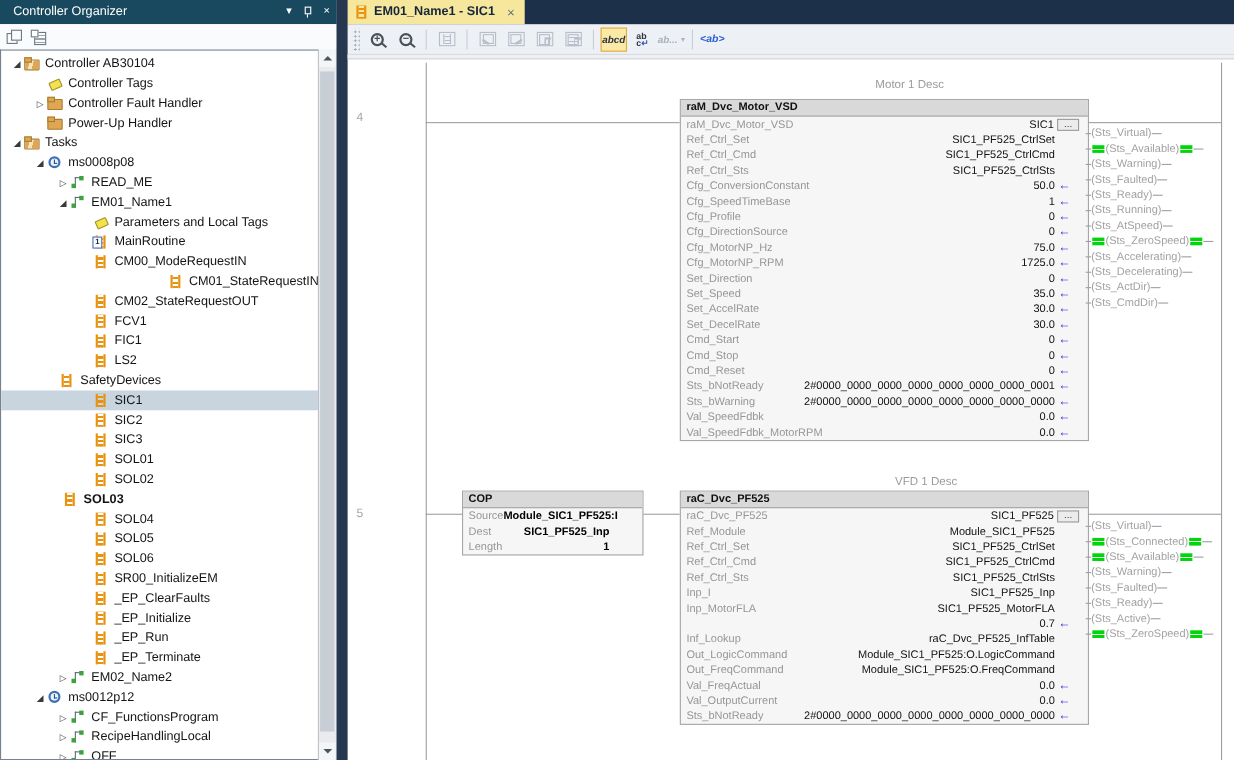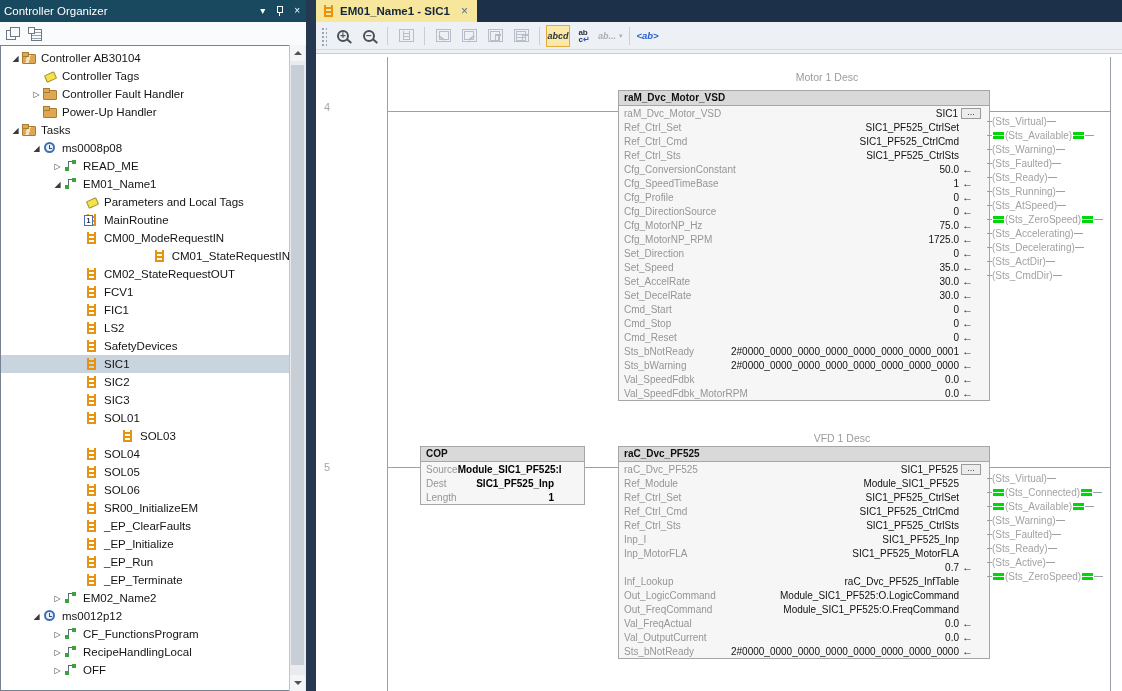--- a/index.html
+++ b/index.html
@@ -2,21 +2,21 @@
 <html><head>
 <meta charset="utf-8">
 <style>
   html,body{margin:0;padding:0;overflow:hidden;}
   body{width:1122px;height:691px;background:#23354e;font-family:"Liberation Sans",sans-serif;}
   #app{position:relative;width:1122px;height:691px;}
 
   
   #left-panel{position:absolute;left:0;top:0;width:306px;height:691px;background:#fff;}
   #lp-header{position:absolute;left:0;top:0;right:0;height:22px;background:#19495f;color:#fff;
-             font-size:11.5px;line-height:22px;padding-left:4px;box-sizing:border-box;}
+             font-size:11.5px;line-height:22px;padding-left:12px;box-sizing:border-box;}
   #lp-header-icons{position:absolute;right:6px;top:0;height:22px;display:flex;align-items:center;gap:10px;}
   .hico{color:#fff;font-size:10px;line-height:10px;cursor:default;}
   .hpin{width:9px;height:12px;position:relative;display:inline-block;}
   .hpin::before{content:"";position:absolute;left:2px;top:1px;width:4px;height:5px;border:1px solid #fff;}
   .hpin::after{content:"";position:absolute;left:4px;top:8px;width:1px;height:3px;background:#fff;}
   #lp-toolbar{position:absolute;left:0;top:22px;right:0;height:23px;background:#fafbfd;display:flex;align-items:center;gap:8px;padding-left:6px;}
   .lpico{width:14px;height:14px;position:relative;display:inline-block;}
   .lpico1::before{content:"";position:absolute;left:0;top:3px;width:8px;height:8px;border:1px solid #6e7884;}
   .lpico1::after{content:"";position:absolute;left:4px;top:0;width:8px;height:8px;border:1px solid #6e7884;background:#fafbfd;}
   .lpico2::before{content:"";position:absolute;left:3px;top:2px;width:9px;height:10px;border:1px solid #6e7884;
@@ -237,21 +237,21 @@
         <div class="trow" style="padding-left: 71px;">
           <span class="tarrow"></span>
           <span class="tico ico-ladder"></span>
           <span class="tlabel">FIC1</span>
         </div>
         <div class="trow" style="padding-left: 71px;">
           <span class="tarrow"></span>
           <span class="tico ico-ladder"></span>
           <span class="tlabel">LS2</span>
         </div>
-        <div class="trow" style="padding-left: 71px;">
+        <div class="trow" style="padding-left: 40px;">
           <span class="tarrow"></span>
           <span class="tico ico-ladder"></span>
           <span class="tlabel">SafetyDevices</span>
         </div>
         <div class="trow sel" style="padding-left: 71px;">
           <span class="tarrow"></span>
           <span class="tico ico-ladder"></span>
           <span class="tlabel">SIC1</span>
         </div>
         <div class="trow" style="padding-left: 71px;">
@@ -262,21 +262,26 @@
         <div class="trow" style="padding-left: 71px;">
           <span class="tarrow"></span>
           <span class="tico ico-ladder"></span>
           <span class="tlabel">SIC3</span>
         </div>
         <div class="trow" style="padding-left: 71px;">
           <span class="tarrow"></span>
           <span class="tico ico-ladder"></span>
           <span class="tlabel">SOL01</span>
         </div>
-        <div class="trow" style="padding-left: 107px;">
+        <div class="trow" style="padding-left: 71px;">
+          <span class="tarrow"></span>
+          <span class="tico ico-ladder"></span>
+          <span class="tlabel">SOL02</span>
+        </div>
+        <div class="trow" style="padding-left: 43px; font-weight: bold;">
           <span class="tarrow"></span>
           <span class="tico ico-ladder"></span>
           <span class="tlabel">SOL03</span>
         </div>
         <div class="trow" style="padding-left: 71px;">
           <span class="tarrow"></span>
           <span class="tico ico-ladder"></span>
           <span class="tlabel">SOL04</span>
         </div>
         <div class="trow" style="padding-left: 71px;">

